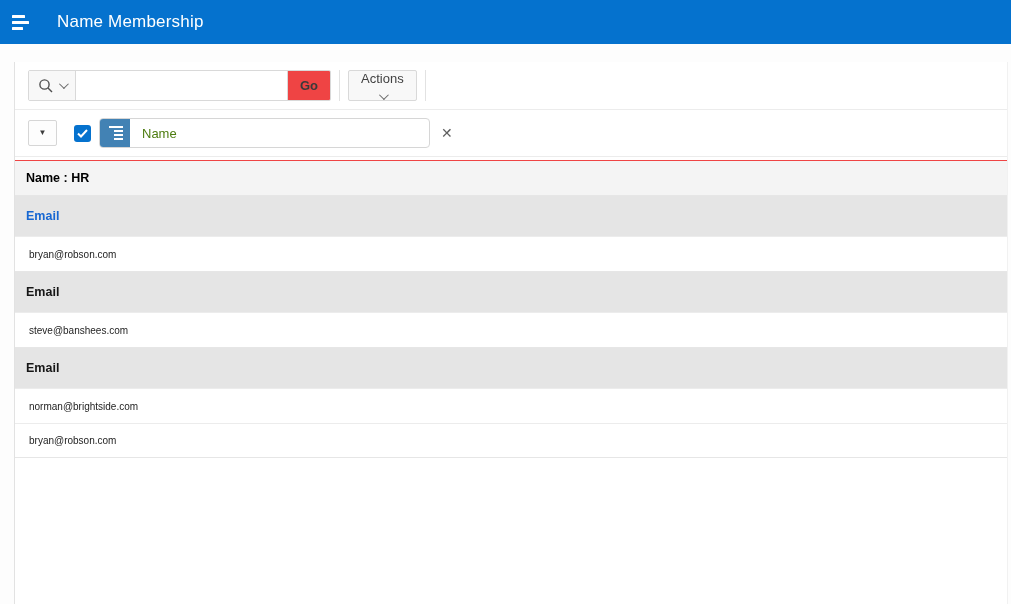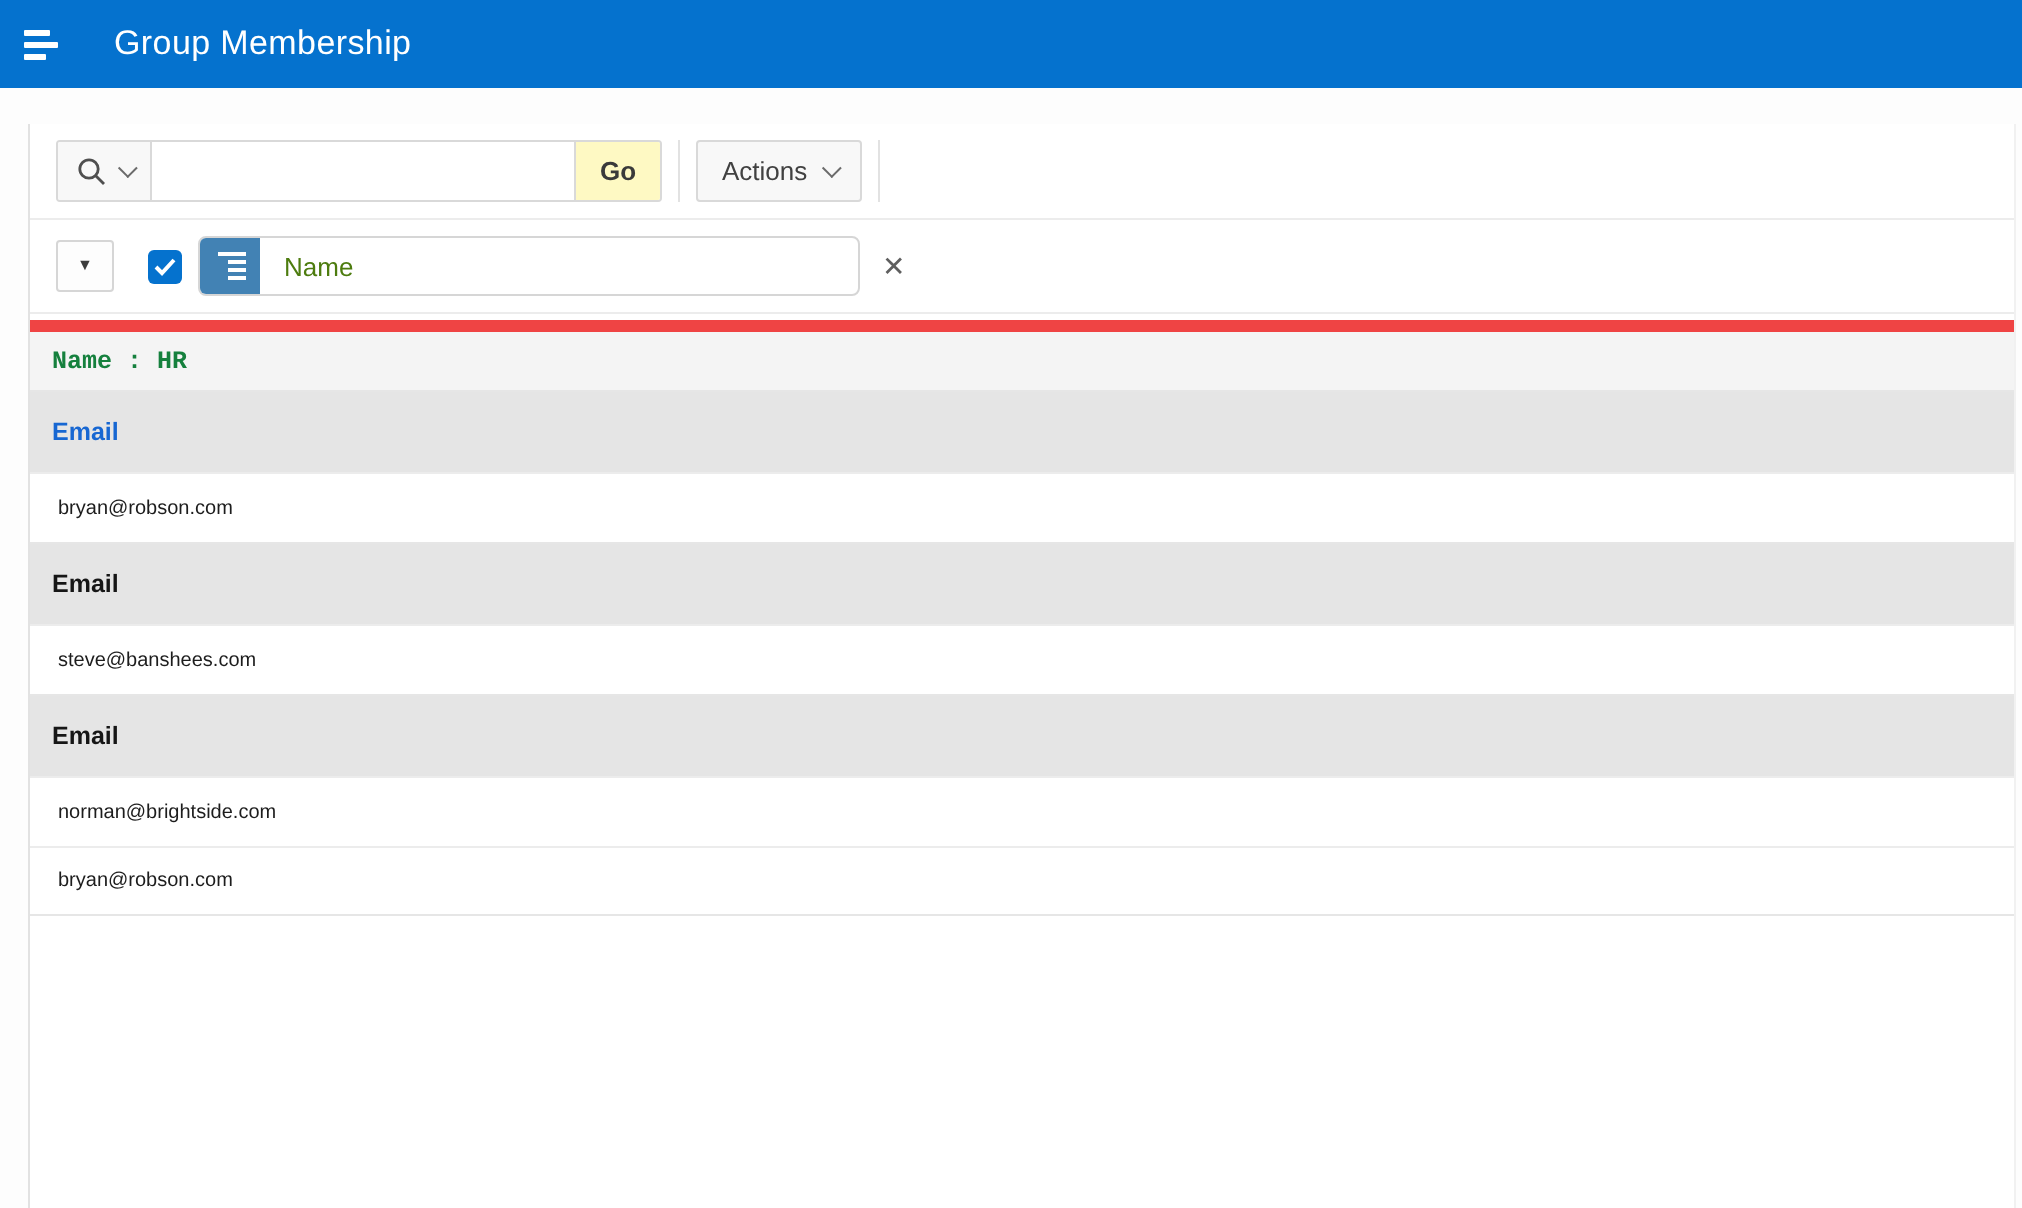--- a/index.html
+++ b/index.html
@@ -78,41 +78,42 @@
     width: 211px;
     border: none;
     outline: none;
     padding: 0 8px;
     font-size: 13px;
     font-family: "Liberation Sans", sans-serif;
     background: #fff;
   }
   .go-btn {
     width: 43px;
-    background: #fef9c3;
+    background: #ef4444;
     border: none;
     border-left: 1px solid #d9d9d9;
     font-size: 13px;
     font-weight: bold;
     color: #3a3a3a;
     font-family: "Liberation Sans", sans-serif;
     cursor: pointer;
   }
   .vsep { width: 1px; height: 31px; background: #e2e2e2; margin: 0 8px; }
   .actions-btn {
     height: 31px;
     padding: 0 12px;
     background: #f8f8f8;
     border: 1px solid #d9d9d9;
     border-radius: 2px;
     font-size: 13px;
     color: #414141;
     font-family: "Liberation Sans", sans-serif;
     display: inline-flex; align-items: center; gap: 7px;
     cursor: pointer;
+    flex-direction: column;
   }
   .chev {
     width: 7px; height: 7px;
     border-right: 1.6px solid #6b6b6b;
     border-bottom: 1.6px solid #6b6b6b;
     transform: rotate(45deg) translateY(-2px);
     display: inline-block;
   }
 
   
@@ -178,26 +179,25 @@
     cursor: pointer;
     font-family: "Liberation Sans", sans-serif;
   }
 
   
   .table { padding-top: 3px; background: #fff; }
   .row { display: flex; align-items: center; }
   .group-row {
     height: 35px;
     background: #f4f4f4;
-    border-top: 6px solid #ef4444;
+    border-top: 1px solid #ef4444;
     padding-left: 11px;
     font-size: 12.5px;
     font-weight: bold;
-    color: #15803d;
-    font-family: Liberation Mono, monospace;
+    color: #000000;
   }
   .col-row {
     height: 41px;
     background: #e5e5e5;
     border-top: 1px solid #e6e6e6;
     padding-left: 11px;
     font-size: 12.5px;
     font-weight: bold;
     color: #161616;
   }
@@ -216,21 +216,21 @@
 <body>
 
 <header class="app-header">
   <button class="menu-btn" aria-label="Main Menu">
     <span class="menu-icon">
         <i class="b1"></i>
         <i class="b2"></i>
         <i class="b3"></i>
       </span>
   </button>
-  <h1 class="app-title">Group Membership</h1>
+  <h1 class="app-title">Name Membership</h1>
 </header>
 
 <main class="region">
 
   <div class="toolbar">
     <div class="search-group">
       <button class="search-opt" aria-label="Search options">
         <svg width="16" height="16" viewBox="0 0 16 16">
           <circle cx="6.5" cy="6.5" r="4.6" fill="none" stroke="#4f4f4f" stroke-width="1.4"></circle>
           <line x1="10" y1="10" x2="14" y2="14" stroke="#4f4f4f" stroke-width="1.4"></line>

